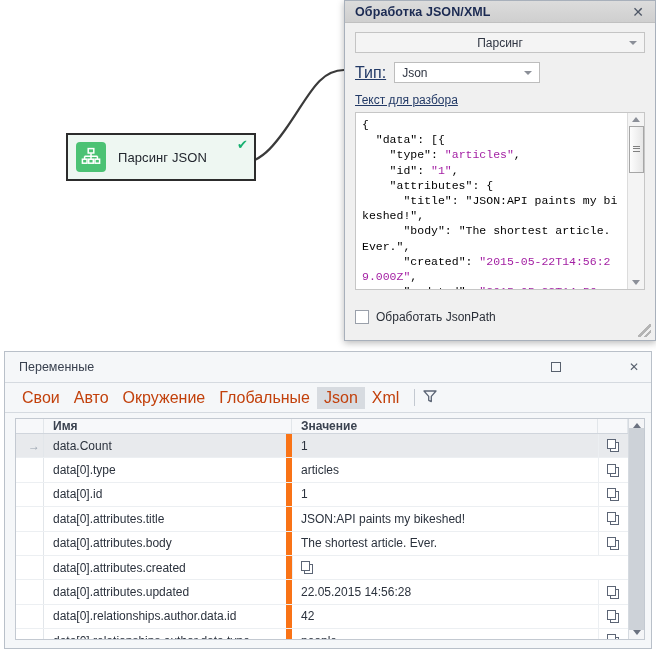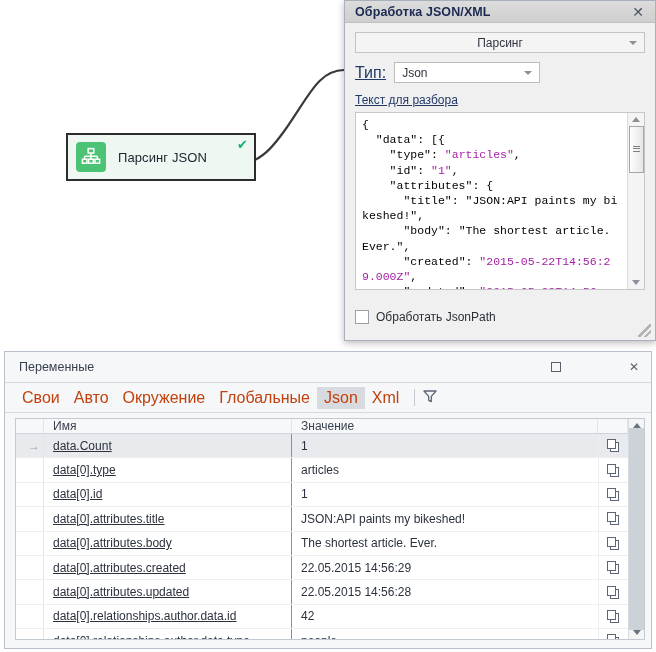--- a/index.html
+++ b/index.html
@@ -106,34 +106,34 @@
   #vars .tabs{height:29px;display:flex;align-items:center;padding-left:10px;
     border-bottom:1px solid #d5dae0;background:#f5f7f9;}
   #vars .tab{padding:4px 7px;font-size:16px;color:#c2410c;cursor:pointer;line-height:14px;}
   #vars .tab.active{background:#d7dbe0;}
   #vars .tabsep{width:1px;height:17px;background:#c3c9d1;margin:0 8px;}
   .funnel{width:14px;height:13px;cursor:pointer;}
 
   .tablewrap{position:absolute;left:10px;top:66px;right:6px;bottom:8px;
     background:#fff;border:1px solid #c3c9d1;box-sizing:border-box;display:flex;}
   .tbl{flex:1;display:flex;flex-direction:column;overflow:hidden;}
-  .thead{display:flex;height:25px;background:#f7f8fa;border-bottom:1px solid #d0d5dc;}
+  .thead{display:flex;height:25px;background:#f7f8fa;border-bottom:1px solid #d0d5dc;font-weight:bold;}
   .thead .c{font-size:12px;color:#3b4350;display:flex;align-items:center;padding-left:9px;
     border-right:1px solid #e2e6ea;box-sizing:border-box;}
   .gut{width:28px;flex:none;border-right:1px solid #e2e6ea;box-sizing:border-box;}
   .cname{width:248px;flex:none;}
   .cval{flex:1;}
   .ccopy{width:30px;flex:none;}
 
   .trow{display:flex;height:24.4px;border-bottom:1px solid #eceff2;box-sizing:border-box;}
   .trow.sel{background:#e8eaed;}
   .trow .cell{font-size:12px;color:#2b323d;display:flex;align-items:center;
     padding-left:9px;box-sizing:border-box;}
   .trow .gut{display:flex;align-items:center;justify-content:center;color:#9aa3af;font-size:12px;}
-  .trow .cname{border-right:1px solid #f97316;text-decoration:underline;}
+  .trow .cname{border-right:6px solid #f97316;}
   .trow .ccopy{display:flex;align-items:center;justify-content:center;padding:0;
     border-left:1px solid #eceff2;cursor:pointer;}
   .copyico{width:13px;height:13px;position:relative;}
   .copyico i{position:absolute;display:block;border:1.4px solid #5c6575;background:#fff;box-sizing:border-box;}
   .copyico i.a{left:0;top:0;width:9px;height:10px;}
   .copyico i.b{left:3px;top:3px;width:9px;height:10px;}
 
   .vsb{width:15px;background:#f4f5f7;border-left:1px solid #d5dae0;
        display:flex;flex-direction:column;align-items:center;}
   .vsb .up{width:0;height:0;margin-top:4px;border-left:4px solid transparent;border-right:4px solid transparent;border-bottom:5px solid #6b7280;}
@@ -297,21 +297,20 @@
             <div class="cell ccopy">
               <span class="copyico">
                 <i class="b"></i>
                 <i class="a"></i>
               </span>
             </div>
           </div>
           <div class="trow">
             <div class="cell gut"></div>
             <div class="cell cname">data[0].attributes.created</div>
-            <div class="cell cval">22.05.2015 14:56:29</div>
             <div class="cell ccopy">
               <span class="copyico">
                 <i class="b"></i>
                 <i class="a"></i>
               </span>
             </div>
           </div>
           <div class="trow">
             <div class="cell gut"></div>
             <div class="cell cname">data[0].attributes.updated</div>

